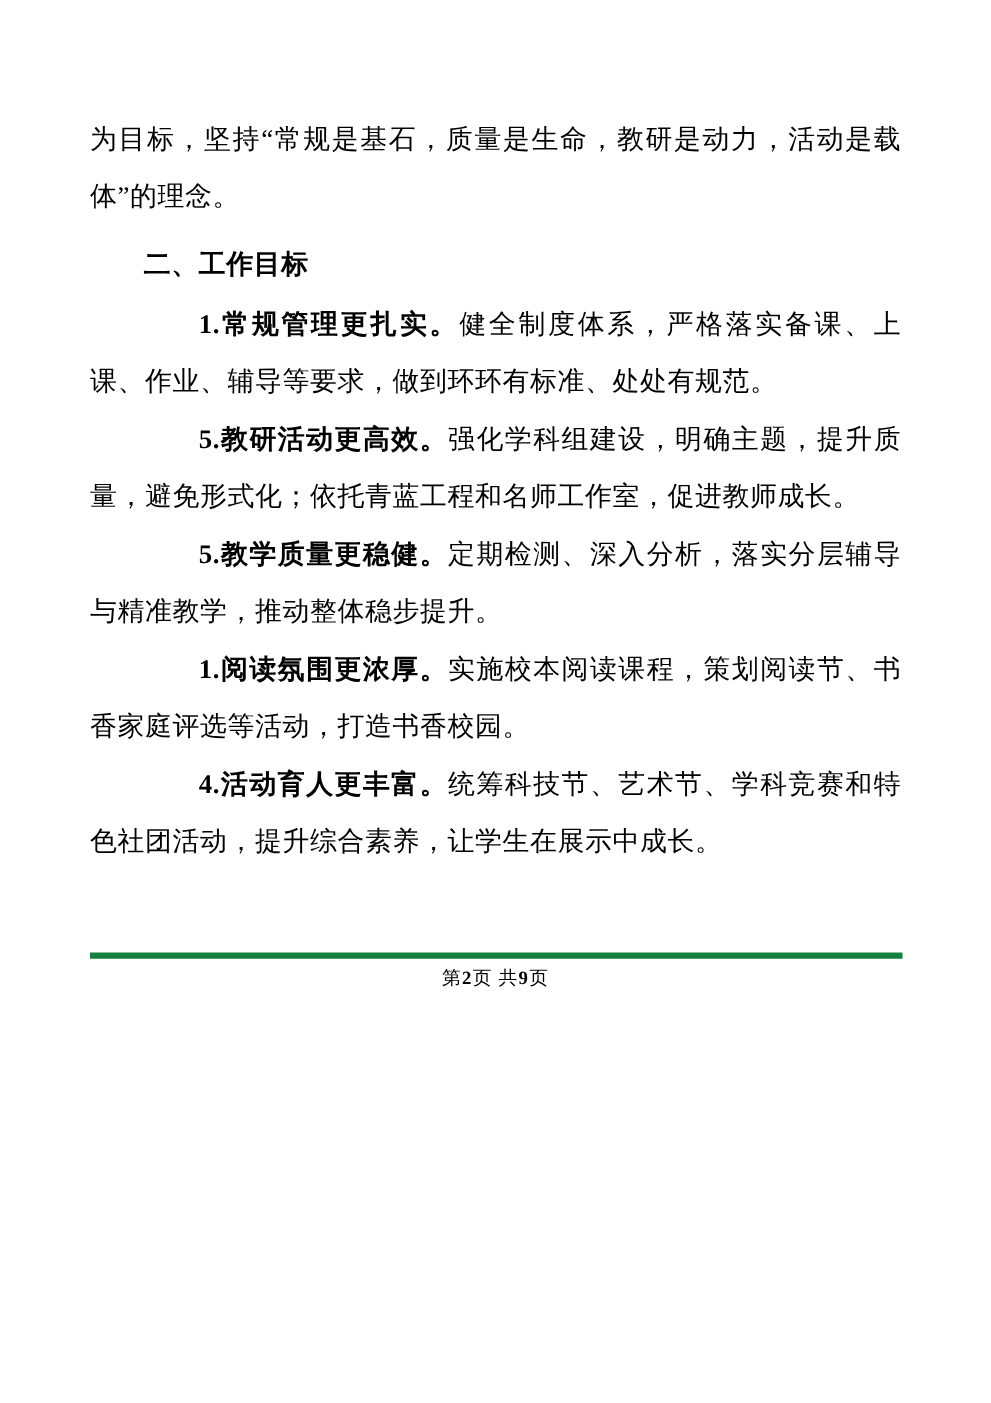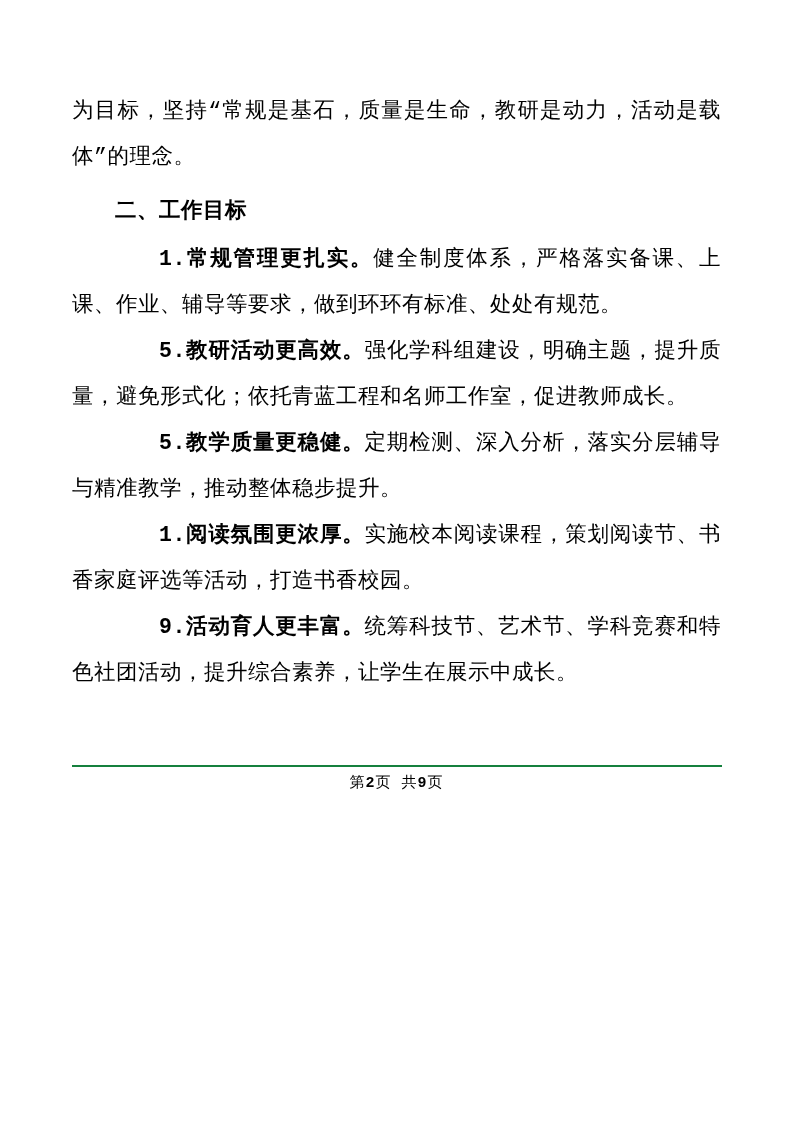--- a/index.html
+++ b/index.html
@@ -16,21 +16,20 @@
     overflow: hidden;
   }
   .page {
     position: absolute;
     left: 0;
     top: 0;
     width: 793px;
     height: 830px;
     box-sizing: border-box;
     padding: 88px 72px 0 72px;
-    font-family: Liberation Mono, monospace;
   }
   .body-text {
     font-size: 21.5px;
     line-height: 46px;
     letter-spacing: 0.5px;
     text-align: justify;
     text-justify: inter-ideograph;
   }
   p {
     margin: 0;
@@ -53,21 +52,21 @@
     left: 0;
     right: 0;
     bottom: 38px;
     text-align: center;
   }
   .footer-inner {
     display: inline-block;
     font-size: 15px;
     letter-spacing: 1px;
     color: #000;
-    border-top: 2px solid #15803d;
+    border-top: 5px solid #15803d;
     padding-top: 6px;
     width: 650px;
   }
   .footer-num {
     font-weight: bold;
   }
 </style>
 </head>
 <body>
 
@@ -82,21 +81,21 @@
 
     <p class="indent"><span class="lead">1.常规管理更扎实。</span><span>健全制度体系，严格落实备课、上课、作业、辅导等要求，做到环环有标准、处处有规范。</span></p>
 
     <p class="indent"><span class="lead">5.教研活动更高效。</span><span>强化学科组建设，明确主题，提升质量，避免形式化；依托青蓝工程和名师工作室，促进教师成长。</span></p>
 
 
     <p class="indent"><span class="lead">5.教学质量更稳健。</span><span>定期检测、深入分析，落实分层辅导与精准教学，推动整体稳步提升。</span></p>
 
     <p class="indent"><span class="lead">1.阅读氛围更浓厚。</span><span>实施校本阅读课程，策划阅读节、书香家庭评选等活动，打造书香校园。</span></p>
 
-    <p class="indent"><span class="lead">9.活动育人更丰富。</span><span>统筹科技节、艺术节、学科竞赛和特色社团活动，提升综合素养，让学生在展示中成长。</span></p>
+    <p class="indent"><span class="lead">4.活动育人更丰富。</span><span>统筹科技节、艺术节、学科竞赛和特色社团活动，提升综合素养，让学生在展示中成长。</span></p>
 
   </div>
 
   <div class="footer">
     <div class="footer-inner"><span>第</span><span class="footer-num">2</span><span>页 共</span><span class="footer-num">9</span><span>页</span></div>
   </div>
 
 </div>
 
 </body></html>

